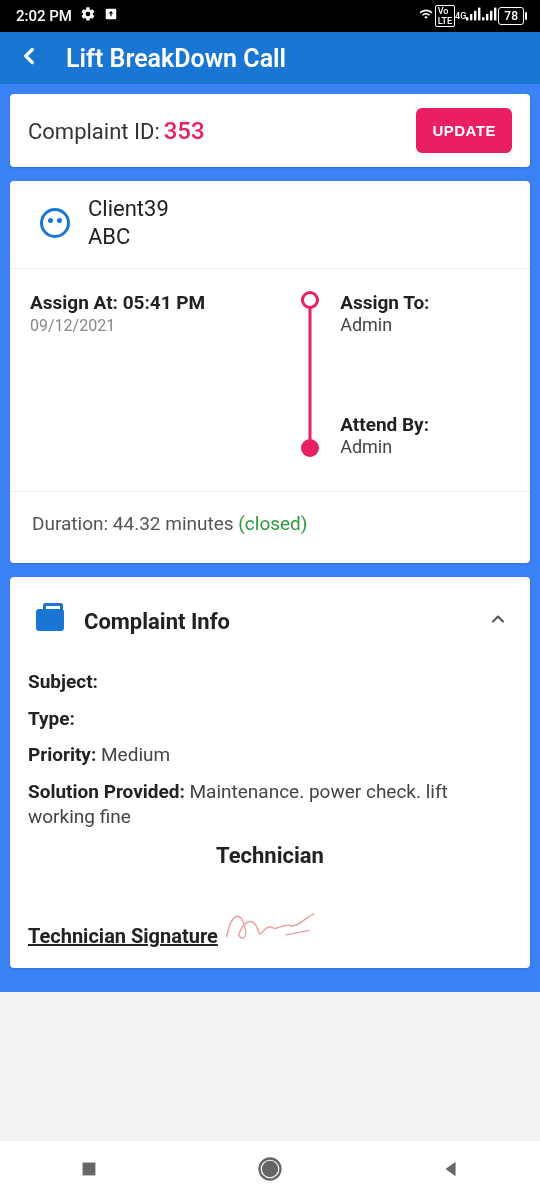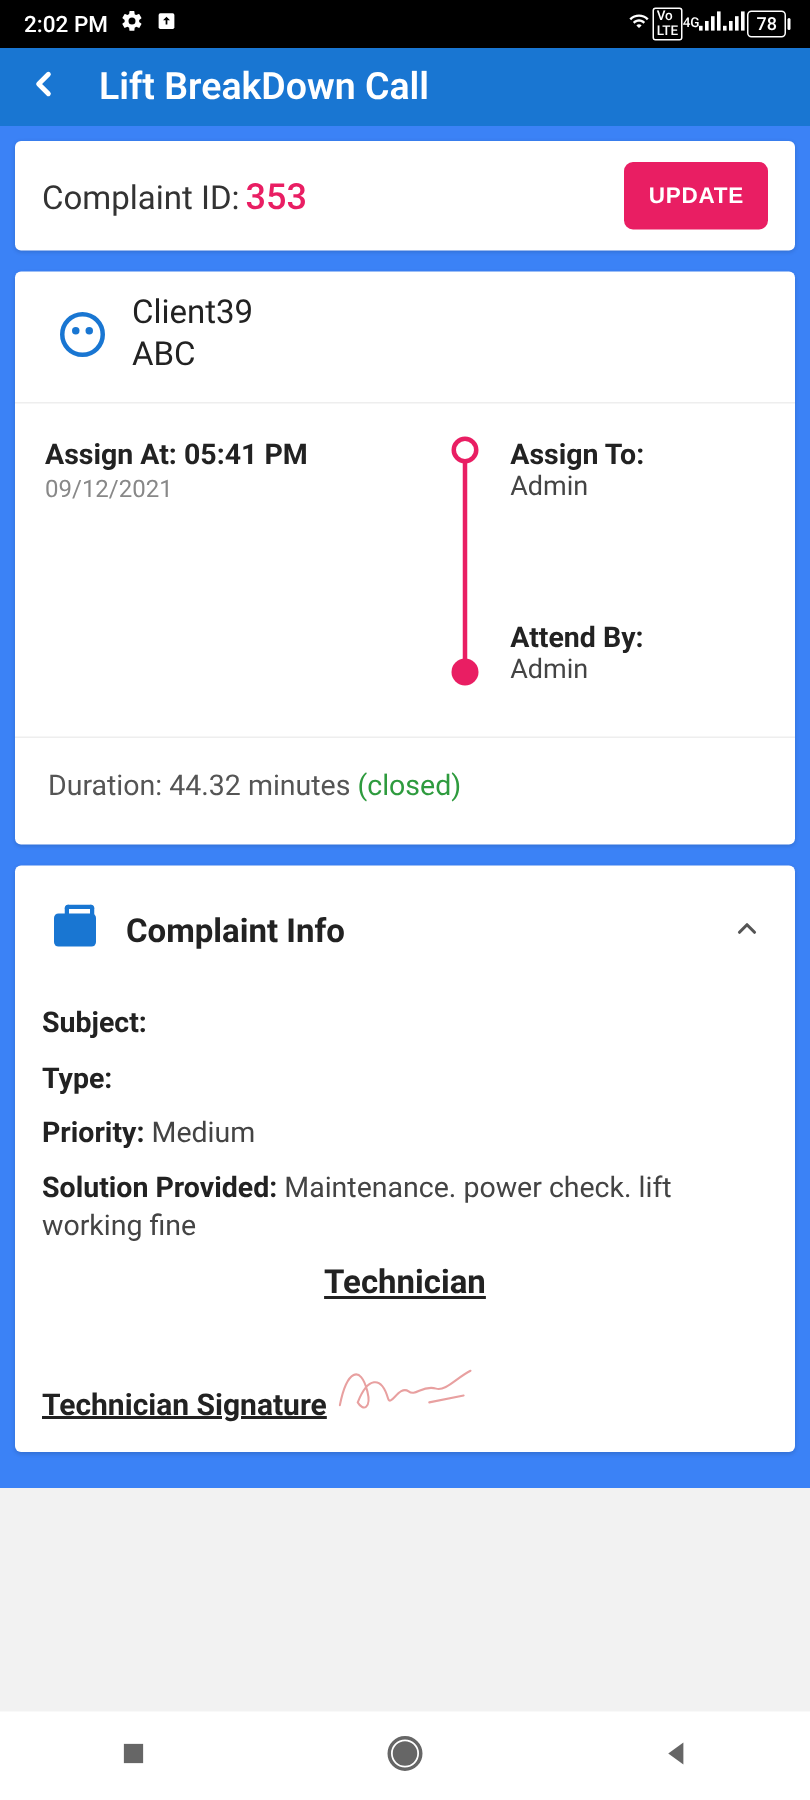--- a/index.html
+++ b/index.html
@@ -50,21 +50,21 @@
   .info-header { display: flex; align-items: flex-start; padding: 32px 22px 18px 26px; gap: 20px; }
   .briefcase { width: 28px; height: 22px; background: #1976d2; border-radius: 3px; position: relative; }
   .briefcase::before { content:""; position:absolute; top:-6px; left:7px; width:14px; height:6px; border:3px solid #1976d2; border-bottom:none; border-radius:3px 3px 0 0; }
   .info-title { font-size: 22px; font-weight: 700; color:#222; flex:1; }
   .chevron-up svg { display:block; }
   
   .info-body { padding: 6px 18px 20px 18px; }
   .info-line { font-size: 19px; color: #222; margin-top: 12px; line-height:1.3; }
   .info-line .lab { font-weight: 700; }
   .info-line .val { font-weight: 400; color: #444; }
-  .tech-header { text-align: center; font-size: 22px; font-weight: 700; text-decoration: underline; margin-top: 14px; color:#222; }
+  .tech-header { text-align: center; font-size: 22px; font-weight: 700; margin-top: 14px; color:#222; }
   .tech-sig-row { display:flex; align-items:flex-end; gap:4px; margin-top: 30px; }
   .tech-sig-label { font-size: 20px; font-weight:700; text-decoration: underline; color:#222; }
   .sig-img { width: 110px; height: 50px; }
   
   .nav-bar { position: absolute; bottom: 0; left: 0; right: 0; height: 60px; background: #fff; display: flex; align-items: center; justify-content: space-around; border-top: 1px solid rgba(0,0,0,0.05); }
   .nav-btn { color: #555; }
 </style>
 </head>
 <body>
 

